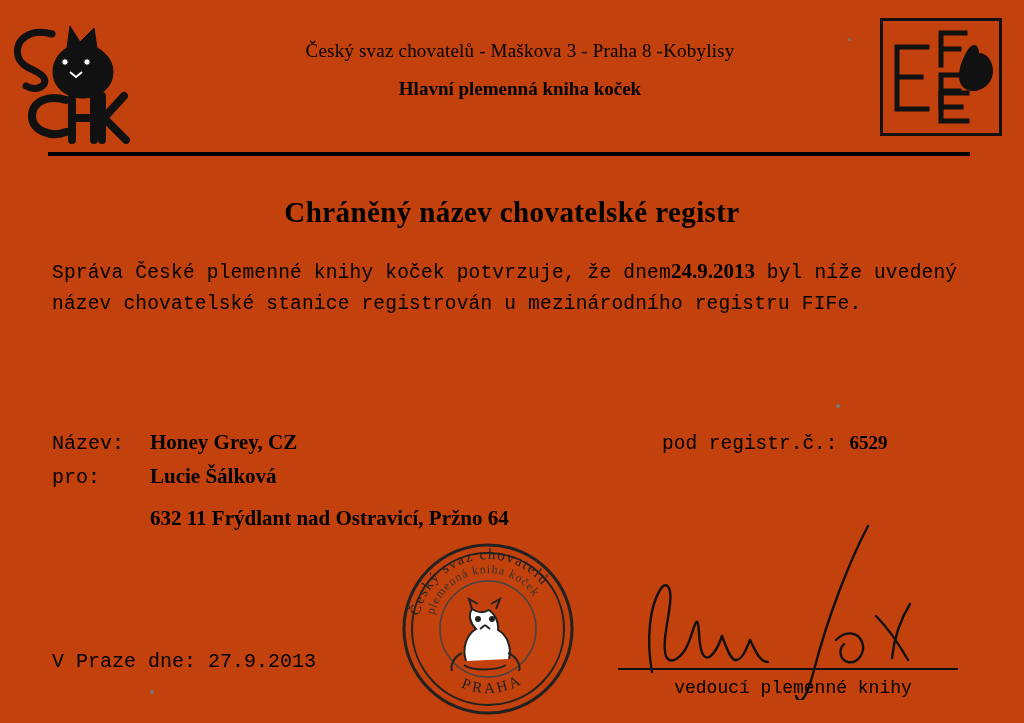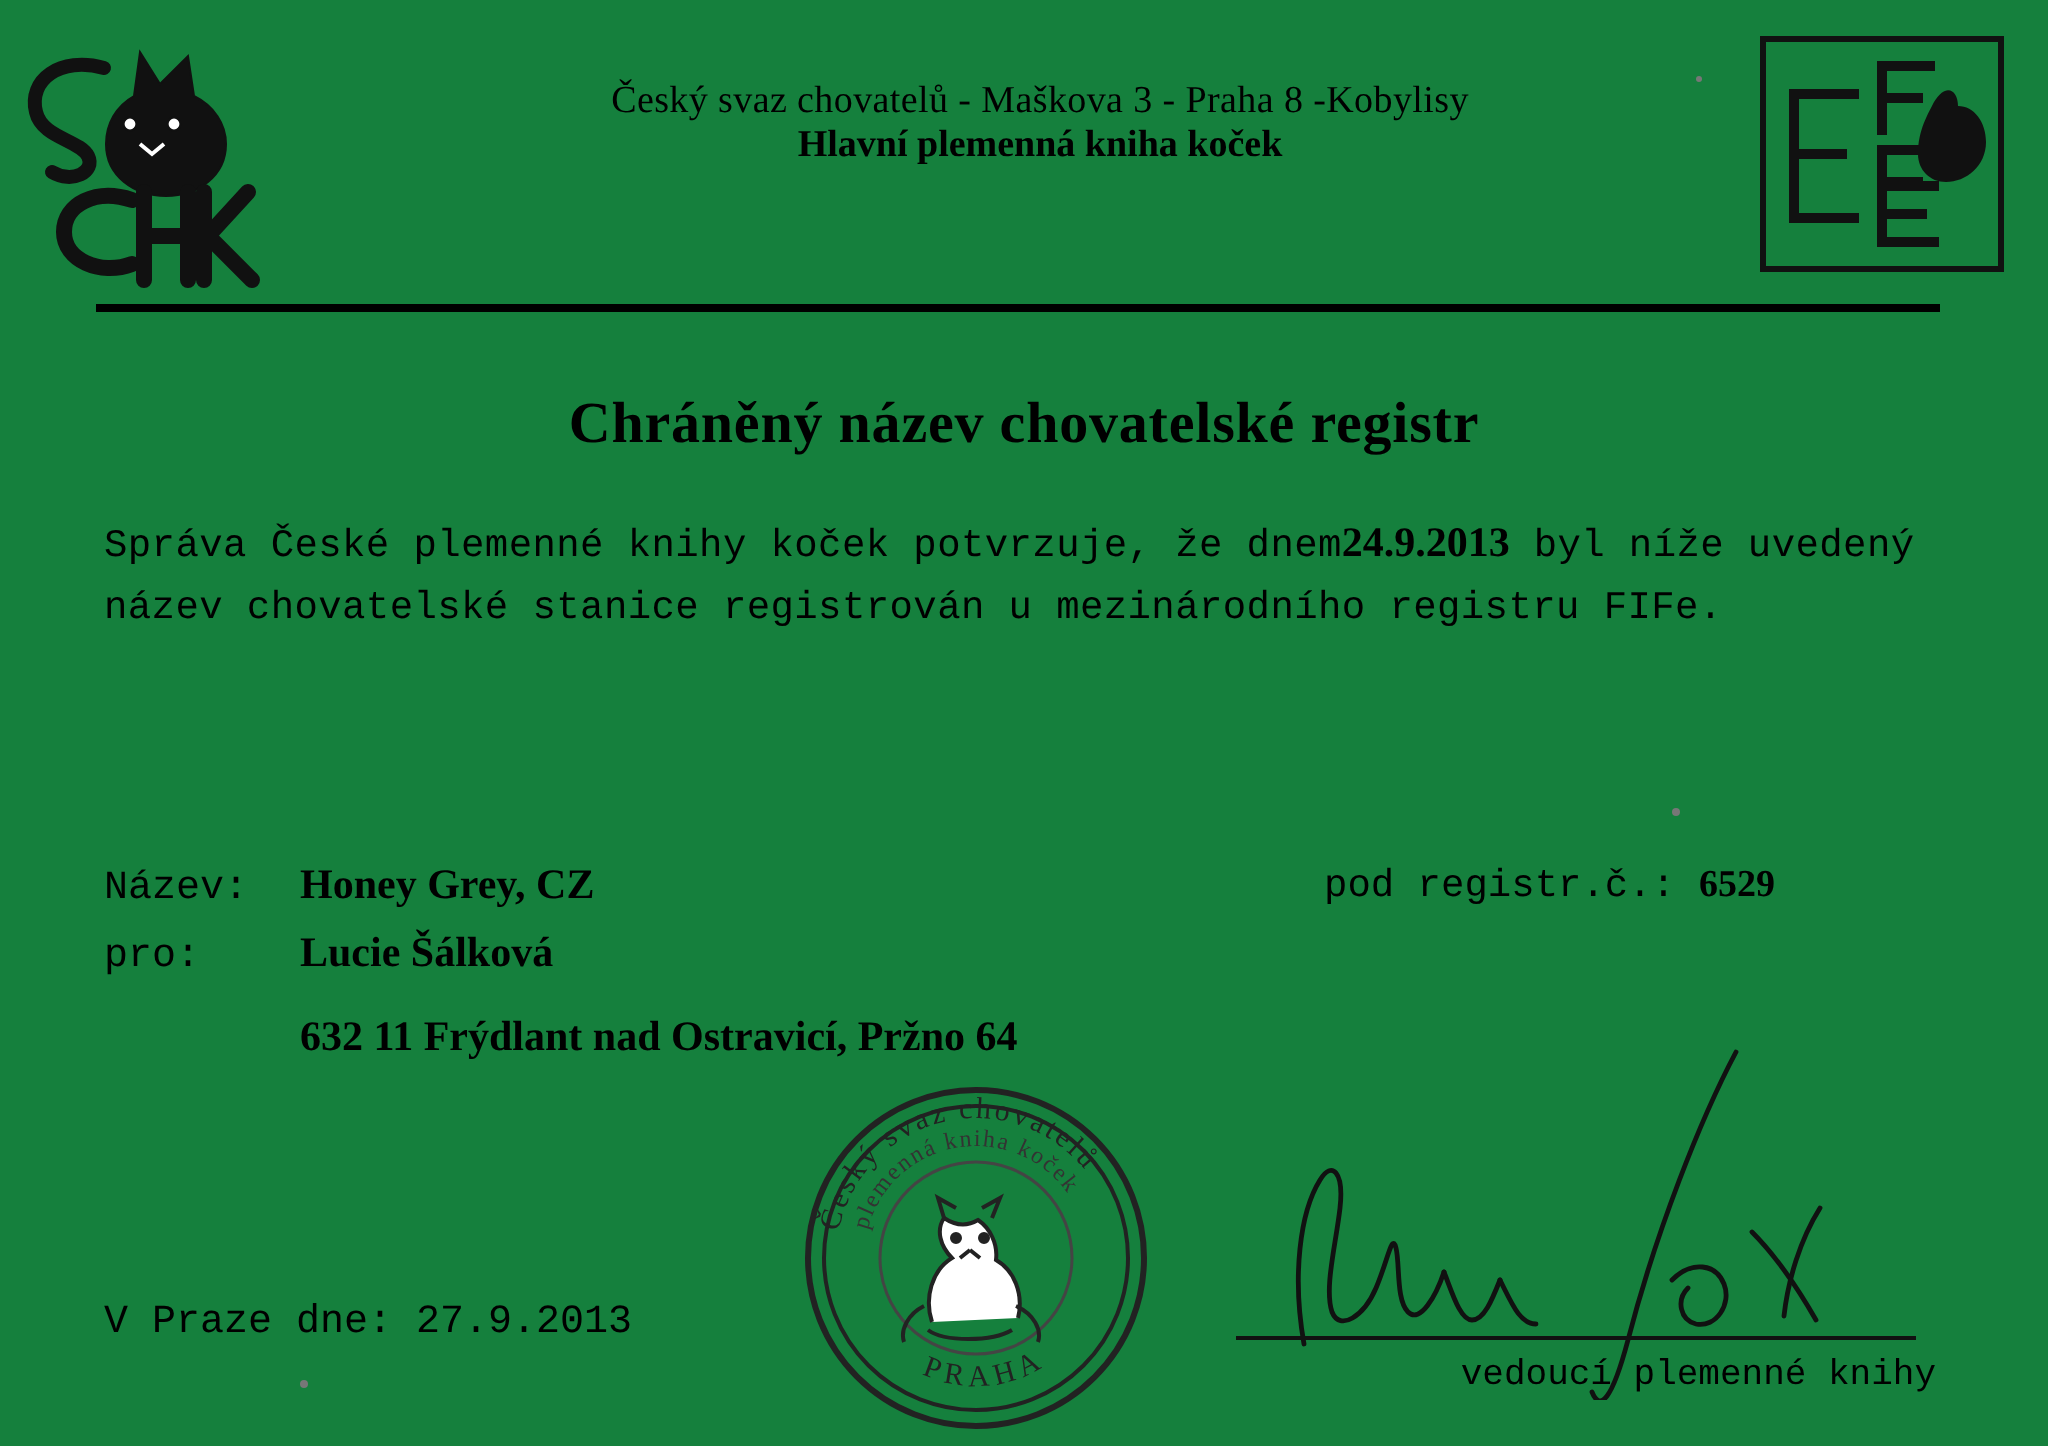--- a/index.html
+++ b/index.html
@@ -12,21 +12,21 @@
     height: 723px;
     position: relative;
     overflow: hidden;
     font-family: "Liberation Serif", serif;
     color: #000000;
   }
 
   .page {
     position: absolute;
     inset: 0;
-    background: #15803d;
+    background: #c2410c;
   }
 
   
   .header {
     position: absolute;
     top: 10px;
     left: 0;
     width: 1024px;
     height: 130px;
   }
@@ -49,20 +49,21 @@
   .header-line1 {
     font-family: "Liberation Serif", serif;
     font-size: 19px;
     letter-spacing: 0.2px;
     white-space: nowrap;
   }
   .header-line2 {
     font-family: "Liberation Serif", serif;
     font-size: 19px;
     font-weight: bold;
+    margin-top: 16px;
     white-space: nowrap;
   }
 
   .logo-fife {
     position: absolute;
     right: 22px;
     top: 8px;
     width: 122px;
     height: 118px;
     border: 3px solid #111;
@@ -190,21 +191,21 @@
     top: 668px;
     width: 340px;
     height: 2px;
     background: #111;
   }
   .sig-caption {
     position: absolute;
     left: 618px;
     top: 678px;
     width: 350px;
-    text-align: right;
+    text-align: center;
     font-family: "Liberation Mono", monospace;
     font-size: 18px;
   }
 
   .speck {
     position: absolute;
     background: #777;
     border-radius: 50%;
   }
 </style>

